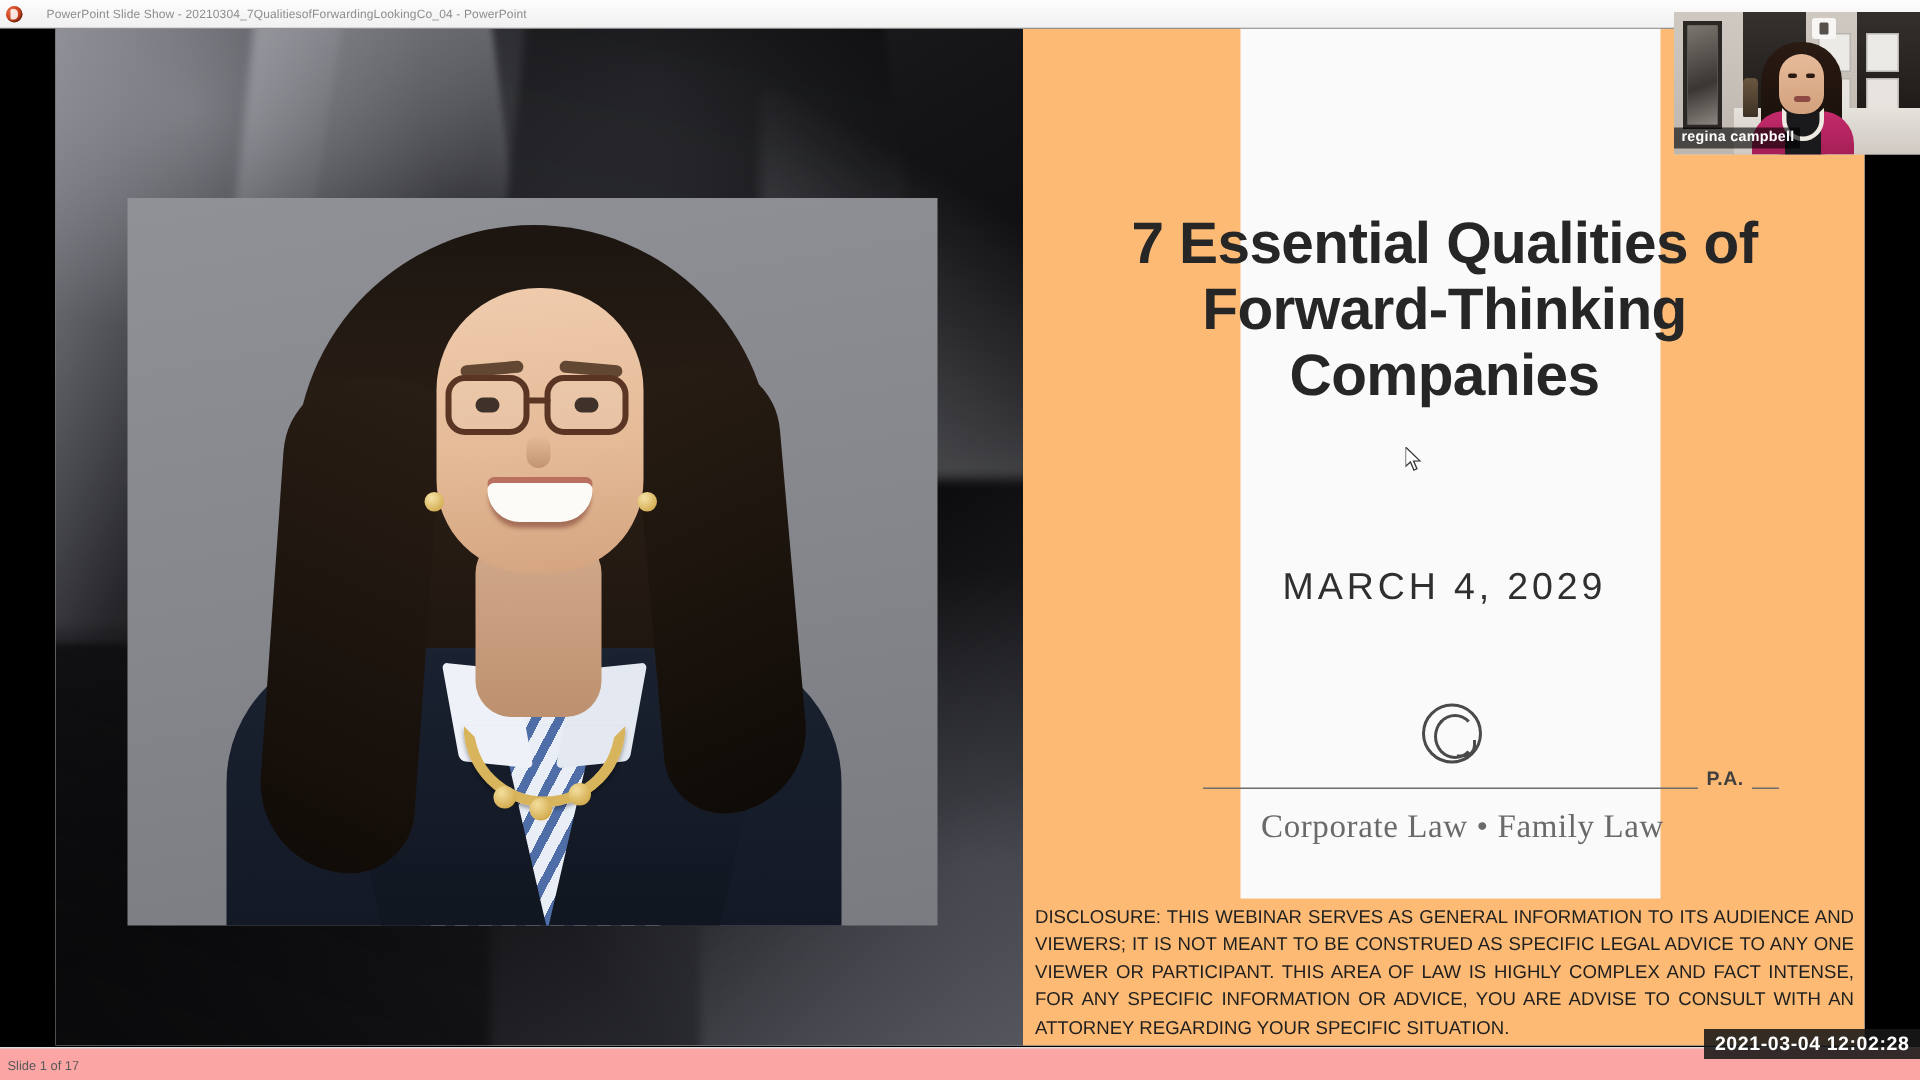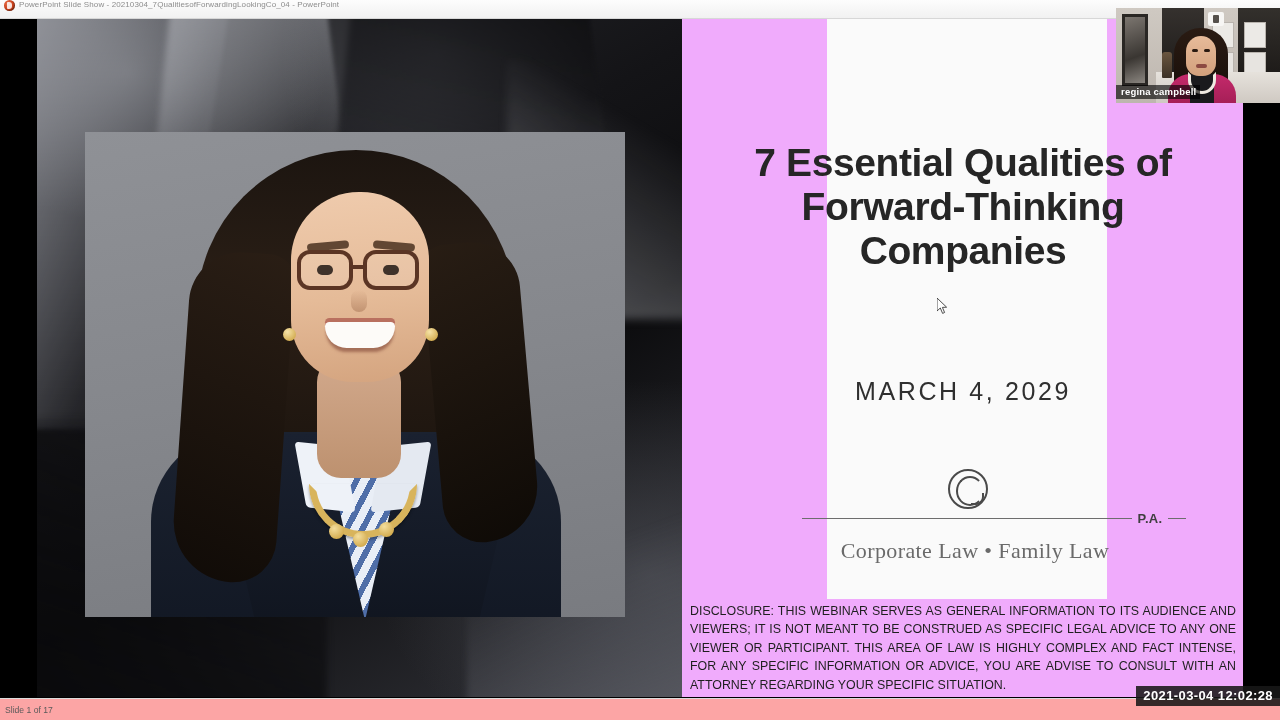--- a/index.html
+++ b/index.html
@@ -7,21 +7,21 @@
   body { font-family:"Liberation Sans", sans-serif; }
 
   
   #app { position:relative; width:1280px; height:720px; background:#000; }
 
   
   #titlebar{
     position:absolute; left:0; top:0; width:1280px; height:19px;
     background:linear-gradient(#fdfdfd,#f1f1f1);
     border-bottom:1px solid #d7d7d7;
-    display:flex; align-items:flex-start; gap:4px; padding-left:4px;
+    display:flex; align-items:center; gap:16px; padding-left:4px;
     z-index:40;
   }
   #ppt-icon{
     width:11px; height:11px; border-radius:50%;
     background:radial-gradient(circle at 34% 32%, #e8714b 0%, #cf4520 45%, #a6310f 100%);
     box-shadow:inset -1px -1px 1px rgba(0,0,0,.35);
     position:relative; flex:none;
   }
   #ppt-icon::after{
     content:""; position:absolute; left:3px; top:2px; width:5px; height:7px;
@@ -116,21 +116,21 @@
     border:7px solid #d8b45c; border-top-color:transparent;
     border-radius:0 0 60px 60px; box-shadow:0 2px 3px rgba(0,0,0,.35);
   }
   .p-bead{ position:absolute; width:15px; height:15px; border-radius:50%; background:radial-gradient(circle at 35% 30%,#f4de9d,#c79a34); }
   #b1{ left:244px; top:392px; } #b2{ left:268px; top:400px; } #b3{ left:294px; top:390px; }
   #p-earring-l{ position:absolute; left:198px; top:196px; width:13px; height:13px; border-radius:50%; background:radial-gradient(circle at 35% 30%,#f6e3a8,#c89c36); }
   #p-earring-r{ position:absolute; left:340px; top:196px; width:13px; height:13px; border-radius:50%; background:radial-gradient(circle at 35% 30%,#f6e3a8,#c89c36); }
 
   
   #content{
-    position:absolute; left:645px; top:0; width:561px; height:678px; background:#f0abfc;padding-left:18px;
+    position:absolute; left:645px; top:0; width:561px; height:678px; background:#fdba74;padding-left:18px;
   }
   #soft-band{
     position:absolute; left:145px; top:0px; width:280px; height:580px;
     background:#fafafa;
   }
   #slide-title{
     position:absolute; left:22px; top:122px; width:518px;
     text-align:center; font-size:39px; line-height:1.13; font-weight:bold;
     color:#262626; letter-spacing:-.4px;
     font-family:"Liberation Sans", sans-serif;
@@ -156,21 +156,21 @@
   #logo-mark::after{
     content:""; position:absolute; left:21px; top:22px; width:11px; height:10px;
     border-bottom:2px solid #4a4a4a; border-right:2px solid #4a4a4a;
     border-radius:0 0 8px 0;
   }
   #logo-name{
     font-family:"Liberation Serif", serif; font-size:35px; color:#4c4c4c;
     letter-spacing:.4px; white-space:nowrap;
   }
   #logo-rule-row{
-    display:flex; align-items:center; justify-content:center;
+    display:flex; align-items:flex-end; justify-content:center;
     gap:6px; margin-top:2px; padding-left:52px;
   }
   #logo-rule{ height:1px; background:#6d6d6d; flex:1; max-width:330px; }
   #logo-pa{ font-family:"Liberation Sans", sans-serif; font-size:13px; font-weight:bold; color:#3f3f3f; letter-spacing:.3px; }
   #logo-rule2{ height:1px; background:#6d6d6d; width:18px; }
   #logo-tagline{
     text-align:center; margin-top:12px; padding-left:14px;
     font-family:"Liberation Serif", serif; font-size:22px; color:#6a6a6a; letter-spacing:.4px;
   }
 

